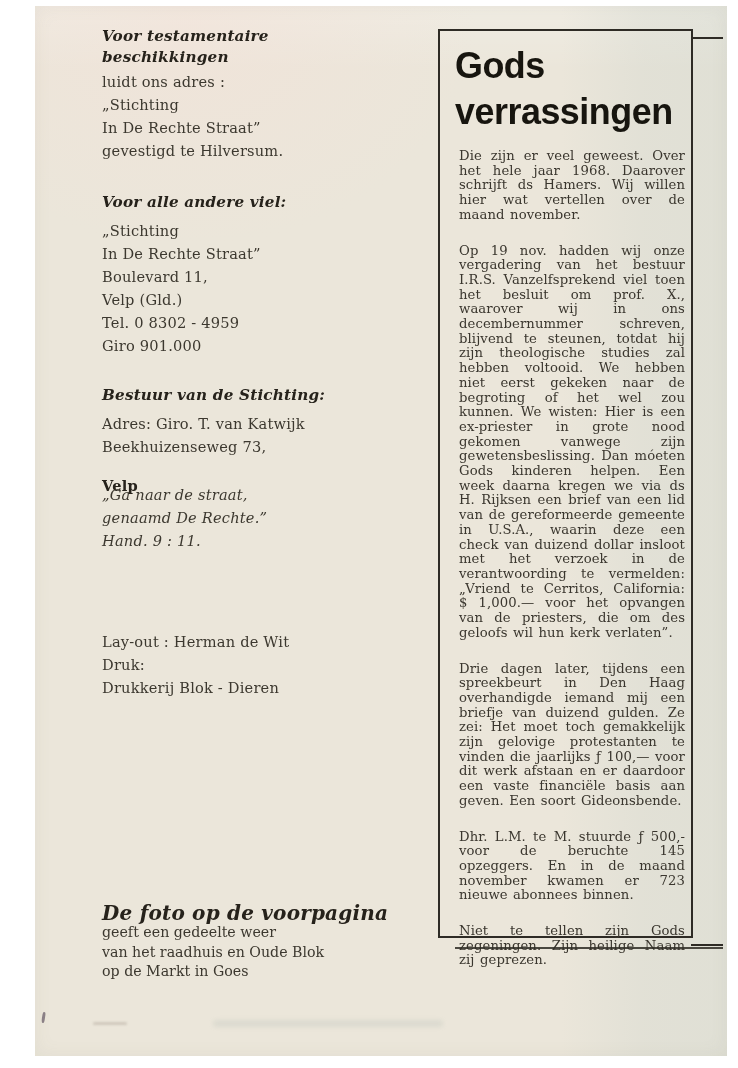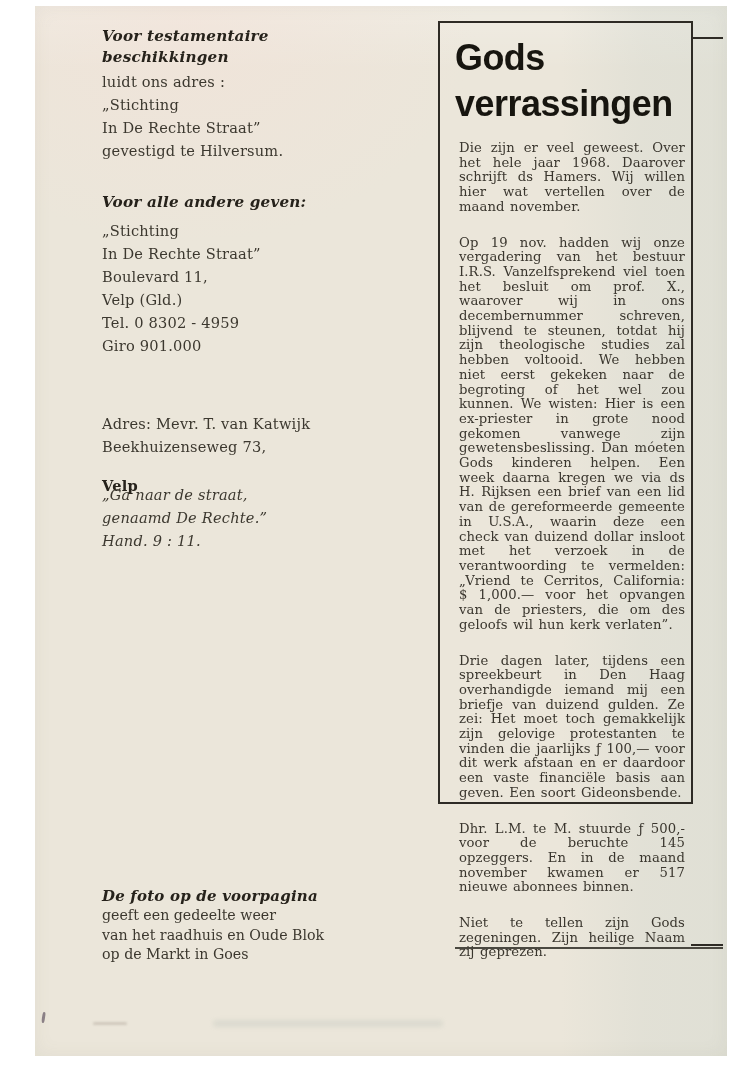--- a/index.html
+++ b/index.html
@@ -21,21 +21,21 @@
   .lines { white-space:pre-line; margin:0; }
   .lc-head { font-weight:bold; font-size:15.2px; line-height:21px; color:#26221b;
              letter-spacing:0.2px; margin:0;font-style:italic; }
   .lc-body { font-size:14.6px; line-height:23px; letter-spacing:0.2px; }
   .lc-bold { font-weight:bold; color:#26221b;margin-top:16px; }
   .lc-italic { font-style:italic; }
   .photo-lines { font-size:14.2px; line-height:19.5px; }
 
   
   .article-box {
-    position:absolute; left:403px; top:15px; width:255px; height:783px;
+    position:absolute; left:403px; top:23px; width:255px; height:909px;
     box-sizing:border-box; border:2px solid #2e2b25;
   }
   .rule { position:absolute; background:#2e2b25; }
   .article-inner { padding:12px 6px 0 15px; }
   .article-title {
     font-family:"Liberation Sans", sans-serif; font-weight:bold;
     font-size:37px; line-height:46px; letter-spacing:-0.5px;
     color:#17150f; margin:0 0 14px 0; white-space:pre-line;
     transform:scaleX(0.97); transform-origin:0 0;
   }
@@ -64,62 +64,70 @@
   </section>
 
   <section class="blk lc-body" style="top:64px">
     <p class="lines">luidt ons adres :
 „Stichting
 In De Rechte Straat”
 gevestigd te Hilversum.</p>
   </section>
 
   <section class="blk" style="top:186px">
-    <h3 class="lc-head">Voor alle andere geven:</h3>
+    <h3 class="lc-head">Voor alle andere viel:</h3>
   </section>
 
   <section class="blk lc-body" style="top:213px">
     <p class="lines">„Stichting
 In De Rechte Straat”
 Boulevard 11,
 Velp (Gld.)
 Tel. 0 8302 - 4959
 Giro 901.000</p>
   </section>
 
+  <section class="blk" style="top:379px">
+    <h3 class="lc-head">Bestuur van de Stichting:</h3>
+  </section>
 
   <section class="blk lc-body" style="top:406px">
-    <p class="lines">Adres: Mevr. T. van Katwijk
+    <p class="lines">Adres: Giro. T. van Katwijk
 Beekhuizenseweg 73,</p>
     <p class="lines lc-bold">Velp</p>
   </section>
 
   <section class="blk lc-body lc-italic" style="top:477px">
     <p class="lines">„Ga naar de straat,
 genaamd De Rechte.”
 Hand. 9 : 11.</p>
   </section>
 
+  <section class="blk lc-body" style="top:624px">
+    <p class="lines">Lay-out : Herman de Wit
+Druk:
+Drukkerij Blok - Dieren</p>
+  </section>
 
   <section class="blk" style="top:880px">
-    <h3 class="lc-head" style="font-size:15px; line-height:20px;">De foto op de voorpagina</h3>
+    <h3 class="lc-head" style="font-size:20px; line-height:20px;margin-top:17px;">De foto op de voorpagina</h3>
     <p class="lines photo-lines">geeft een gedeelte weer
 van het raadhuis en Oude Blok
 op de Markt in Goes</p>
   </section>
 
   <div class="article-box">
     <div class="article-inner">
       <h1 class="article-title lines">Gods
 verrassingen</h1>
       <div class="article-body">
         <p>Die zijn er veel geweest. Over het hele jaar 1968. Daarover schrijft ds Hamers. Wij willen hier wat vertellen over de maand november.</p>
         <p>Op 19 nov. hadden wij onze vergadering van het bestuur I.R.S. Vanzelfsprekend viel toen het besluit om prof. X., waarover wij in ons decembernummer schreven, blijvend te steunen, totdat hij zijn theologische studies zal hebben voltooid. We hebben niet eerst gekeken naar de begroting of het wel zou kunnen. We wisten: Hier is een ex-priester in grote nood gekomen vanwege zijn gewetensbeslissing. Dan móeten Gods kinderen helpen. Een week daarna kregen we via ds H. Rijksen een brief van een lid van de gereformeerde gemeente in U.S.A., waarin deze een check van duizend dollar insloot met het verzoek in de verantwoording te vermelden: „Vriend te Cerritos, California: $ 1,000.— voor het opvangen van de priesters, die om des geloofs wil hun kerk verlaten”.</p>
         <p>Drie dagen later, tijdens een spreekbeurt in Den Haag overhandigde iemand mij een briefje van duizend gulden. Ze zei: Het moet toch gemakkelijk zijn gelovige protestanten te vinden die jaarlijks ƒ 100,— voor dit werk afstaan en er daardoor een vaste financiële basis aan geven. Een soort Gideonsbende.</p>
-        <p>Dhr. L.M. te M. stuurde ƒ 500,- voor de beruchte 145 opzeggers. En in de maand november kwamen er 517 nieuwe abonnees binnen.</p>
+        <p>Dhr. L.M. te M. stuurde ƒ 500,- voor de beruchte 145 opzeggers. En in de maand november kwamen er 723 nieuwe abonnees binnen.</p>
         <p>Niet te tellen zijn Gods zegeningen. Zijn heilige Naam zij geprezen.</p>
       </div>
     </div>
   </div>
 
   <div class="rule" style="left:656px; top:31px; width:32px; height:2px;"></div>
   <div class="rule" style="left:420px; top:941px; width:268px; height:1.5px; opacity:.85;"></div>
   <div class="rule" style="left:656px; top:938px; width:32px; height:2px;"></div>
 
   <div class="pen-mark"></div>

